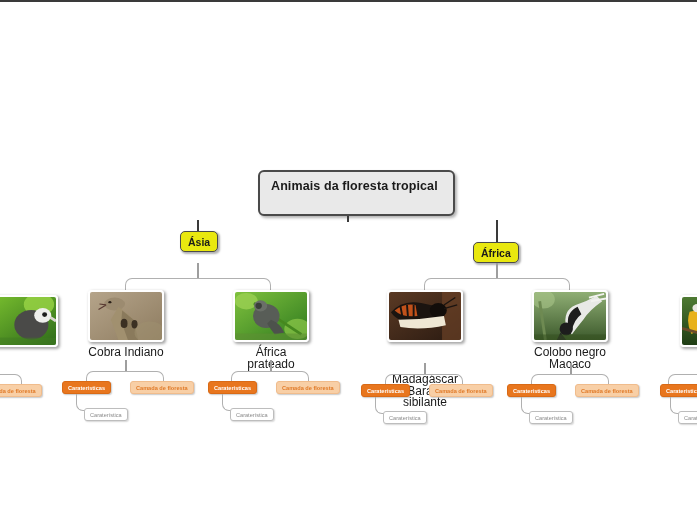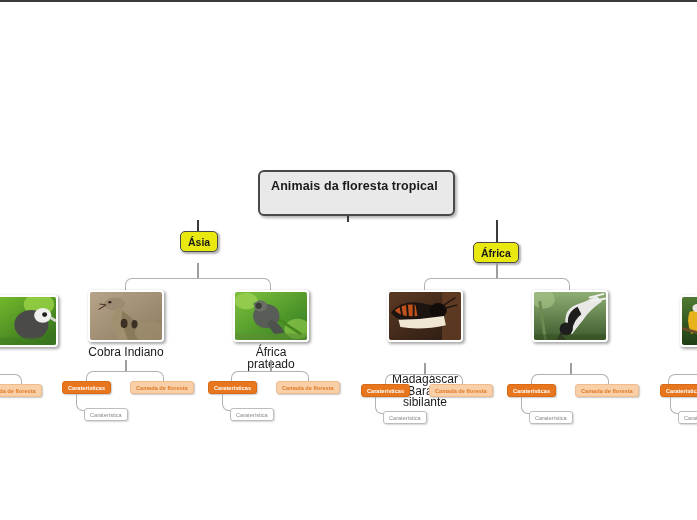--- a/index.html
+++ b/index.html
@@ -235,20 +235,22 @@
         <ellipse cx="10" cy="8" rx="12" ry="10" fill="#a8c488" opacity=".6"></ellipse>
         <path d="M6 10 L12 52" stroke="#6e8a52" stroke-width="3" fill="none"></path>
         <path d="M34 38 Q30 20 44 14 Q56 10 66 4 L72 10 Q58 20 52 30 Q44 40 40 46 Z" fill="#e8e9e6"></path>
         <path d="M36 36 Q34 22 46 16 L50 24 Q42 30 40 42 Z" fill="#1d1d1d"></path>
         <ellipse cx="34" cy="40" rx="7" ry="7" fill="#1d1d1d"></ellipse>
         <path d="M28 44 L24 52 L34 52 Z" fill="#262626"></path>
         <path d="M58 6 L74 2 M60 10 L76 7" stroke="#f2f2ef" stroke-width="2" fill="none"></path>
         <rect x="0" y="46" width="76" height="6" fill="#35501f" opacity=".55"></rect>
       </svg>
     </div>
+    <div class="animal-label" style="margin-left:-2px;">Colobo negro
+Macaco</div>
   </div>
 
   <div class="ln" style="left:424px; top:363px; width:1.5px; height:12px;"></div>
   <div class="elbow" style="left:385px; top:374px; width:78px; height:11px;"></div>
   <div class="leaf solid" style="left:361px; top:384px;">
     <span>Caraterísticas</span>
   </div>
   <div class="leaf tint" style="left:429px; top:384px;">
     <span>Camada de floresta</span>
   </div>

